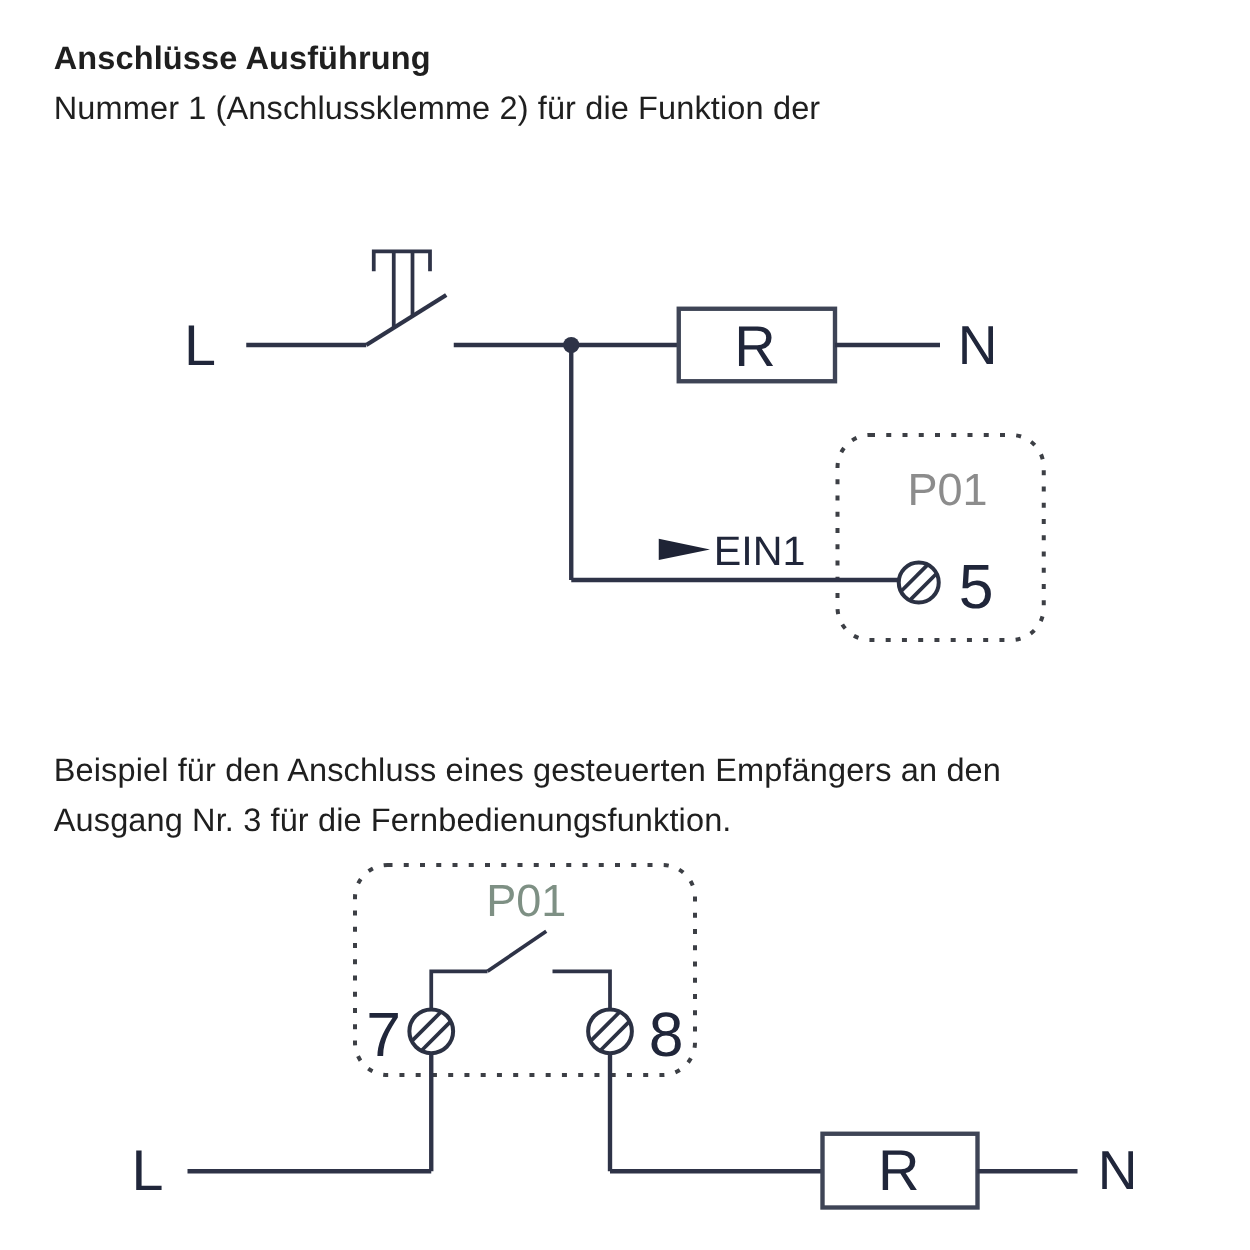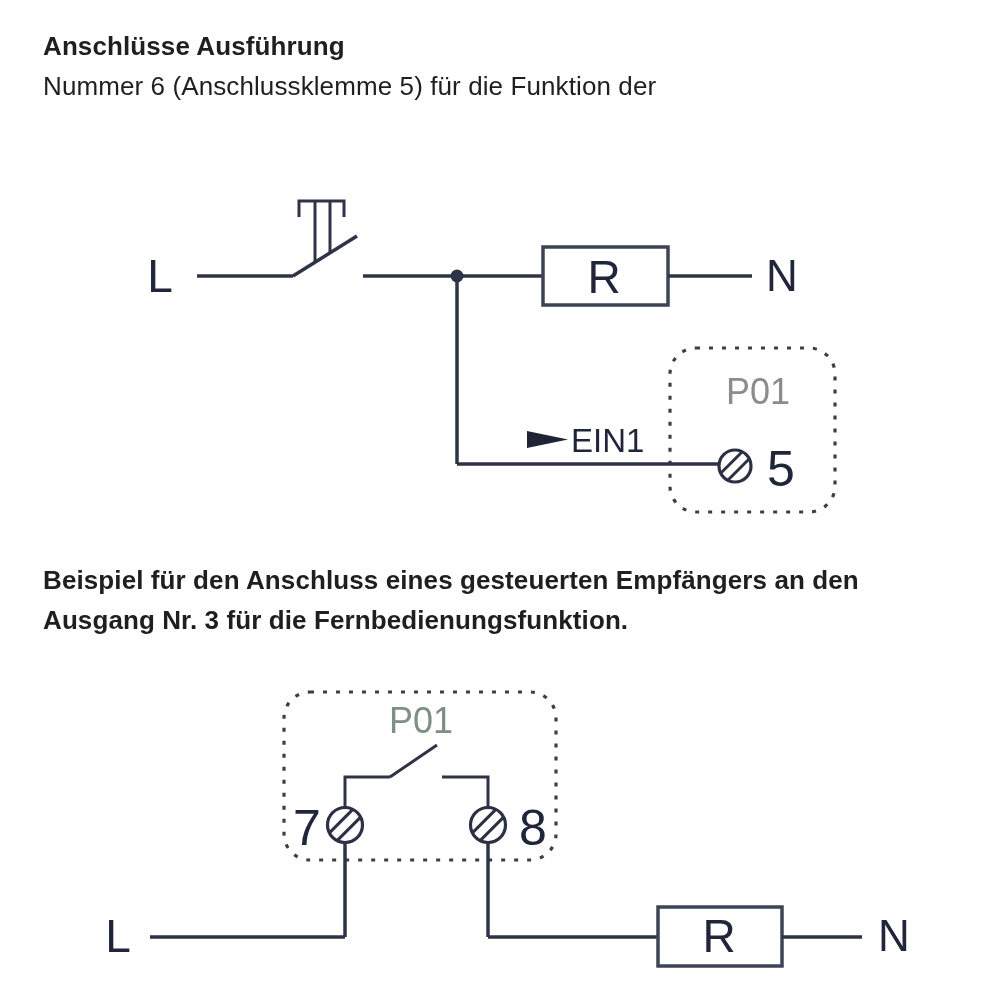--- a/index.html
+++ b/index.html
@@ -5,40 +5,40 @@
   html,body { margin:0; padding:0; background:#ffffff; }
   .page {
     position:relative; width:1000px; height:1000px;
     background:#ffffff; overflow:hidden;
     font-family:"Liberation Sans", sans-serif;
     color:#1f1f1f;
   }
   .textblock { position:absolute; left:43px; font-size:26px; line-height:40px; color:#1f1f1f; letter-spacing:0.1px; }
   .textblock .title { font-weight:700; }
   #intro-block { top:26px; }
-  #section2-block { top:560px;font-weight:bold; }
+  #section2-block { top:596px; }
   svg.schematic { position:absolute; left:0; top:0; width:1000px; height:1000px; }
   svg text { font-family:"Liberation Sans", sans-serif; }
   .wire { fill:none; stroke:#2e3347; stroke-width:3.5; }
   .thinwire { fill:none; stroke:#2e3347; stroke-width:3; }
   .boxR { fill:#ffffff; stroke:#3e4456; stroke-width:3.5; }
   .dashedbox { fill:none; stroke:#3c3f45; stroke-width:3.2; stroke-dasharray:4 9; }
   .termcircle { fill:#ffffff; stroke:#2b3143; stroke-width:3.2; }
   .termslash { fill:none; stroke:#2b3143; stroke-width:3; }
   .lbl { fill:#20263a; }
   .junction { fill:#2e3347; stroke:none; }
 </style>
 </head>
 <body>
 
 <div class="page">
 
   <div class="textblock" id="intro-block">
     <div class="title">Anschlüsse Ausführung</div>
-    <div>Nummer 6 (Anschlussklemme 5) für die Funktion der</div>
+    <div>Nummer 1 (Anschlussklemme 2) für die Funktion der</div>
   </div>
 
   <div class="textblock" id="section2-block">
     <div>Beispiel für den Anschluss eines gesteuerten Empfängers an den</div>
     <div>Ausgang Nr. 3 für die Fernbedienungsfunktion.</div>
   </div>
 
   <svg class="schematic" viewBox="0 0 1000 1000">
 
     <g>

